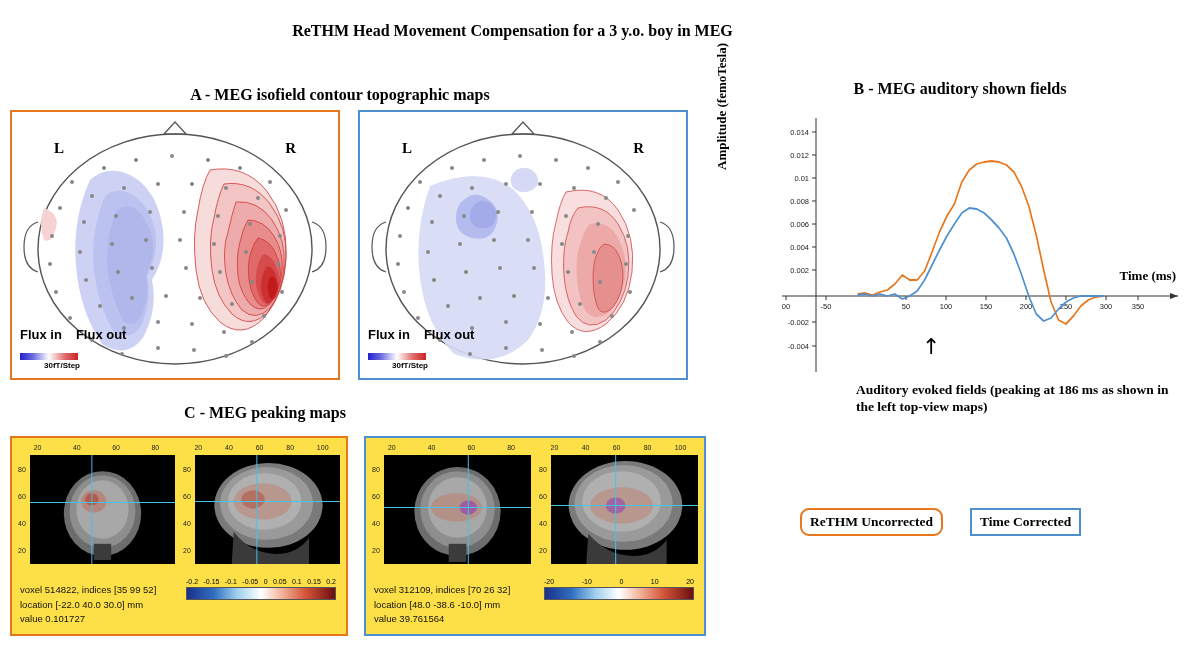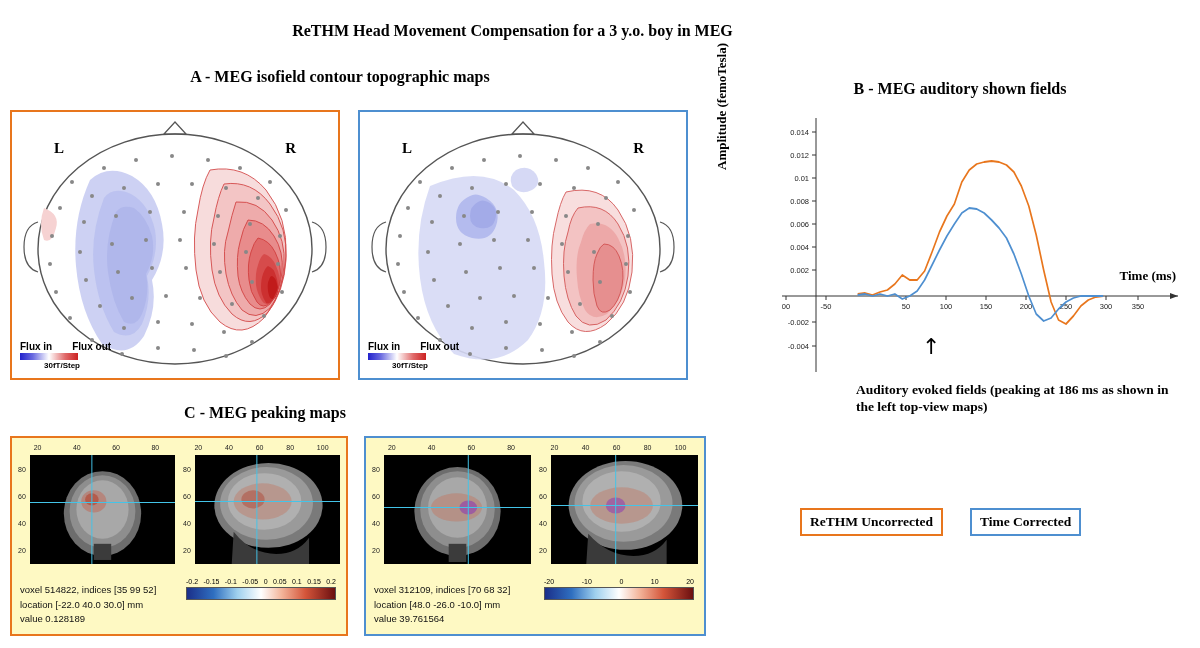--- a/index.html
+++ b/index.html
@@ -26,21 +26,21 @@
     font-size: 16px;
     font-family: "Liberation Serif", serif;
   }
 
   .panel-title {
     font-weight: bold;
     font-size: 16px;
     font-family: "Liberation Serif", serif;
     text-align: center;
   }
-  #panelA-title { top: 68px; left: 30px; width: 620px; }
+  #panelA-title { top: 86px; left: 30px; width: 620px; }
   #panelB-title { top: 80px; left: 740px; width: 440px; }
   #panelC-title { top: 404px; left: 30px; width: 470px; }
 
   
   .topo-box {
     top: 110px;
     height: 270px;
     width: 330px;
     border: 2px solid #E8761D;
     box-sizing: border-box;
@@ -54,26 +54,26 @@
     position: absolute;
     font-weight: bold;
     font-size: 15px;
     font-family: "Liberation Serif", serif;
   }
   .hemi-L { left: 42px; top: 28px; }
   .hemi-R { right: 42px; top: 28px; }
 
   .colorbar-block { position: absolute; left: 8px; bottom: 8px; }
   .cb-labels {
-    font-size: 10px;
+    font-size: 13px;
     font-weight: bold;
     font-family: "Liberation Sans", sans-serif;
     display: flex;
-    gap: 20px;
-    margin-bottom: 1px;
+    gap: 14px;
+    margin-bottom: 11px;
   }
   .cb-gradient {
     width: 58px;
     height: 7px;
     background: linear-gradient(to right,#2222cc 0%,#6a6ae0 22%,#ffffff 50%,#e06a6a 78%,#cc2222 100%);
   }
   .cb-step {
     font-size: 8px;
     font-weight: bold;
     font-family: "Liberation Sans", sans-serif;
@@ -128,30 +128,30 @@
   .legend-box {
     top: 508px;
     padding: 4px 8px;
     border: 2px solid #E8761D;
     box-sizing: border-box;
     font-weight: bold;
     font-size: 13.5px;
     background: #ffffff;
     font-family: "Liberation Serif", serif;
   }
-  #legend-uncorrected { left: 800px; border-color: #E8761D; }
+  #legend-uncorrected { left: 800px; border-color: #E8761D; border-radius: 9px; }
   #legend-corrected   { left: 970px; border-color: #4E8FD0; }
 
   
   .source-box {
     top: 436px;
     height: 200px;
     box-sizing: border-box;
     border: 2px solid #E8761D;
-    background: #fef9c3;
+    background: #fde047;
   }
   #source-uncorrected { left: 10px; width: 338px; border-color: #E8761D; }
   #source-corrected   { left: 364px; width: 342px; border-color: #4E8FD0; }
 
   .brain-row {
     position: absolute;
     top: 6px;
     left: 6px;
     right: 6px;
     height: 120px;
@@ -576,21 +576,21 @@
       <span>0.1</span>
       <span>0.15</span>
       <span>0.2</span>
     </div>
     <div class="bar"></div>
   </div>
 
   <div class="src-text">
     <div>voxel 514822, indices [35 99 52]</div>
     <div>location [-22.0 40.0 30.0] mm</div>
-    <div>value 0.128189</div>
+    <div>value 0.101727</div>
   </div>
 </div>
 
 <div class="abs source-box" id="source-corrected">
   <div class="brain-row">
     <div class="brain-cell">
       <div class="brain-ticks-top">
         <span>20</span>
         <span>40</span>
         <span>60</span>
@@ -651,17 +651,17 @@
       <span>-20</span>
       <span>-10</span>
       <span>0</span>
       <span>10</span>
       <span>20</span>
     </div>
     <div class="bar"></div>
   </div>
 
   <div class="src-text">
-    <div>voxel 312109, indices [70 68 32]</div>
-    <div>location [48.0 -26.0 -10.0] mm</div>
+    <div>voxel 312109, indices [70 26 32]</div>
+    <div>location [48.0 -38.6 -10.0] mm</div>
     <div>value 39.761564</div>
   </div>
 </div>
 
 </body></html>

